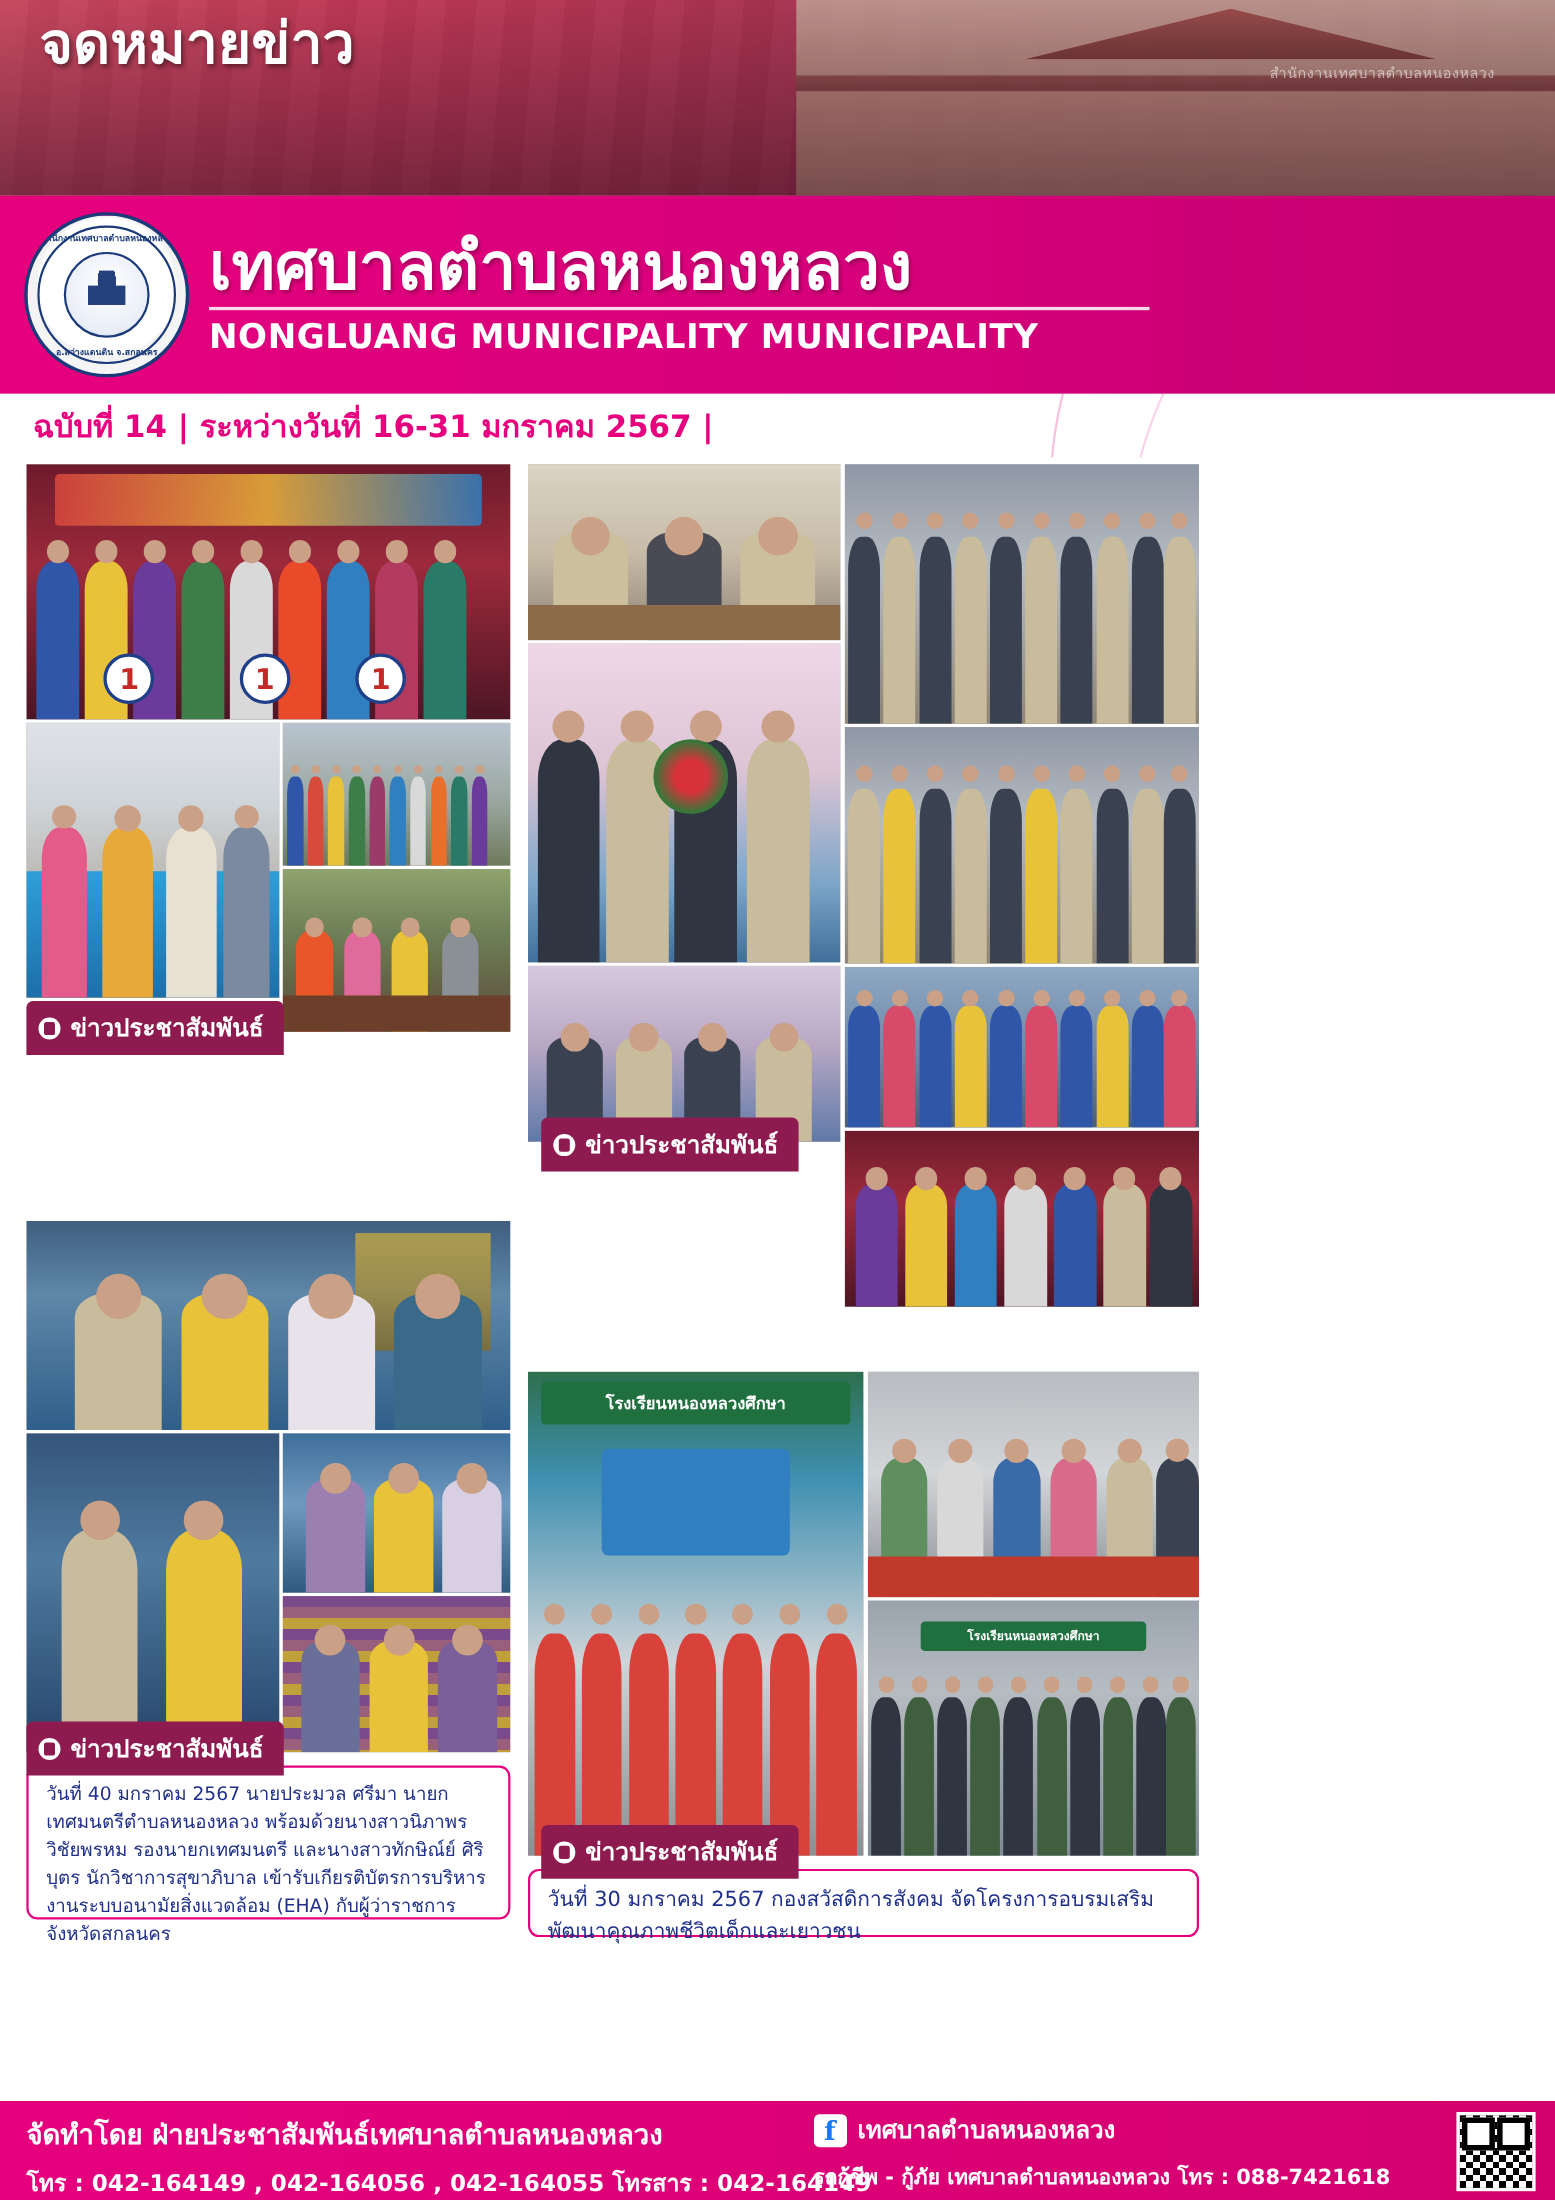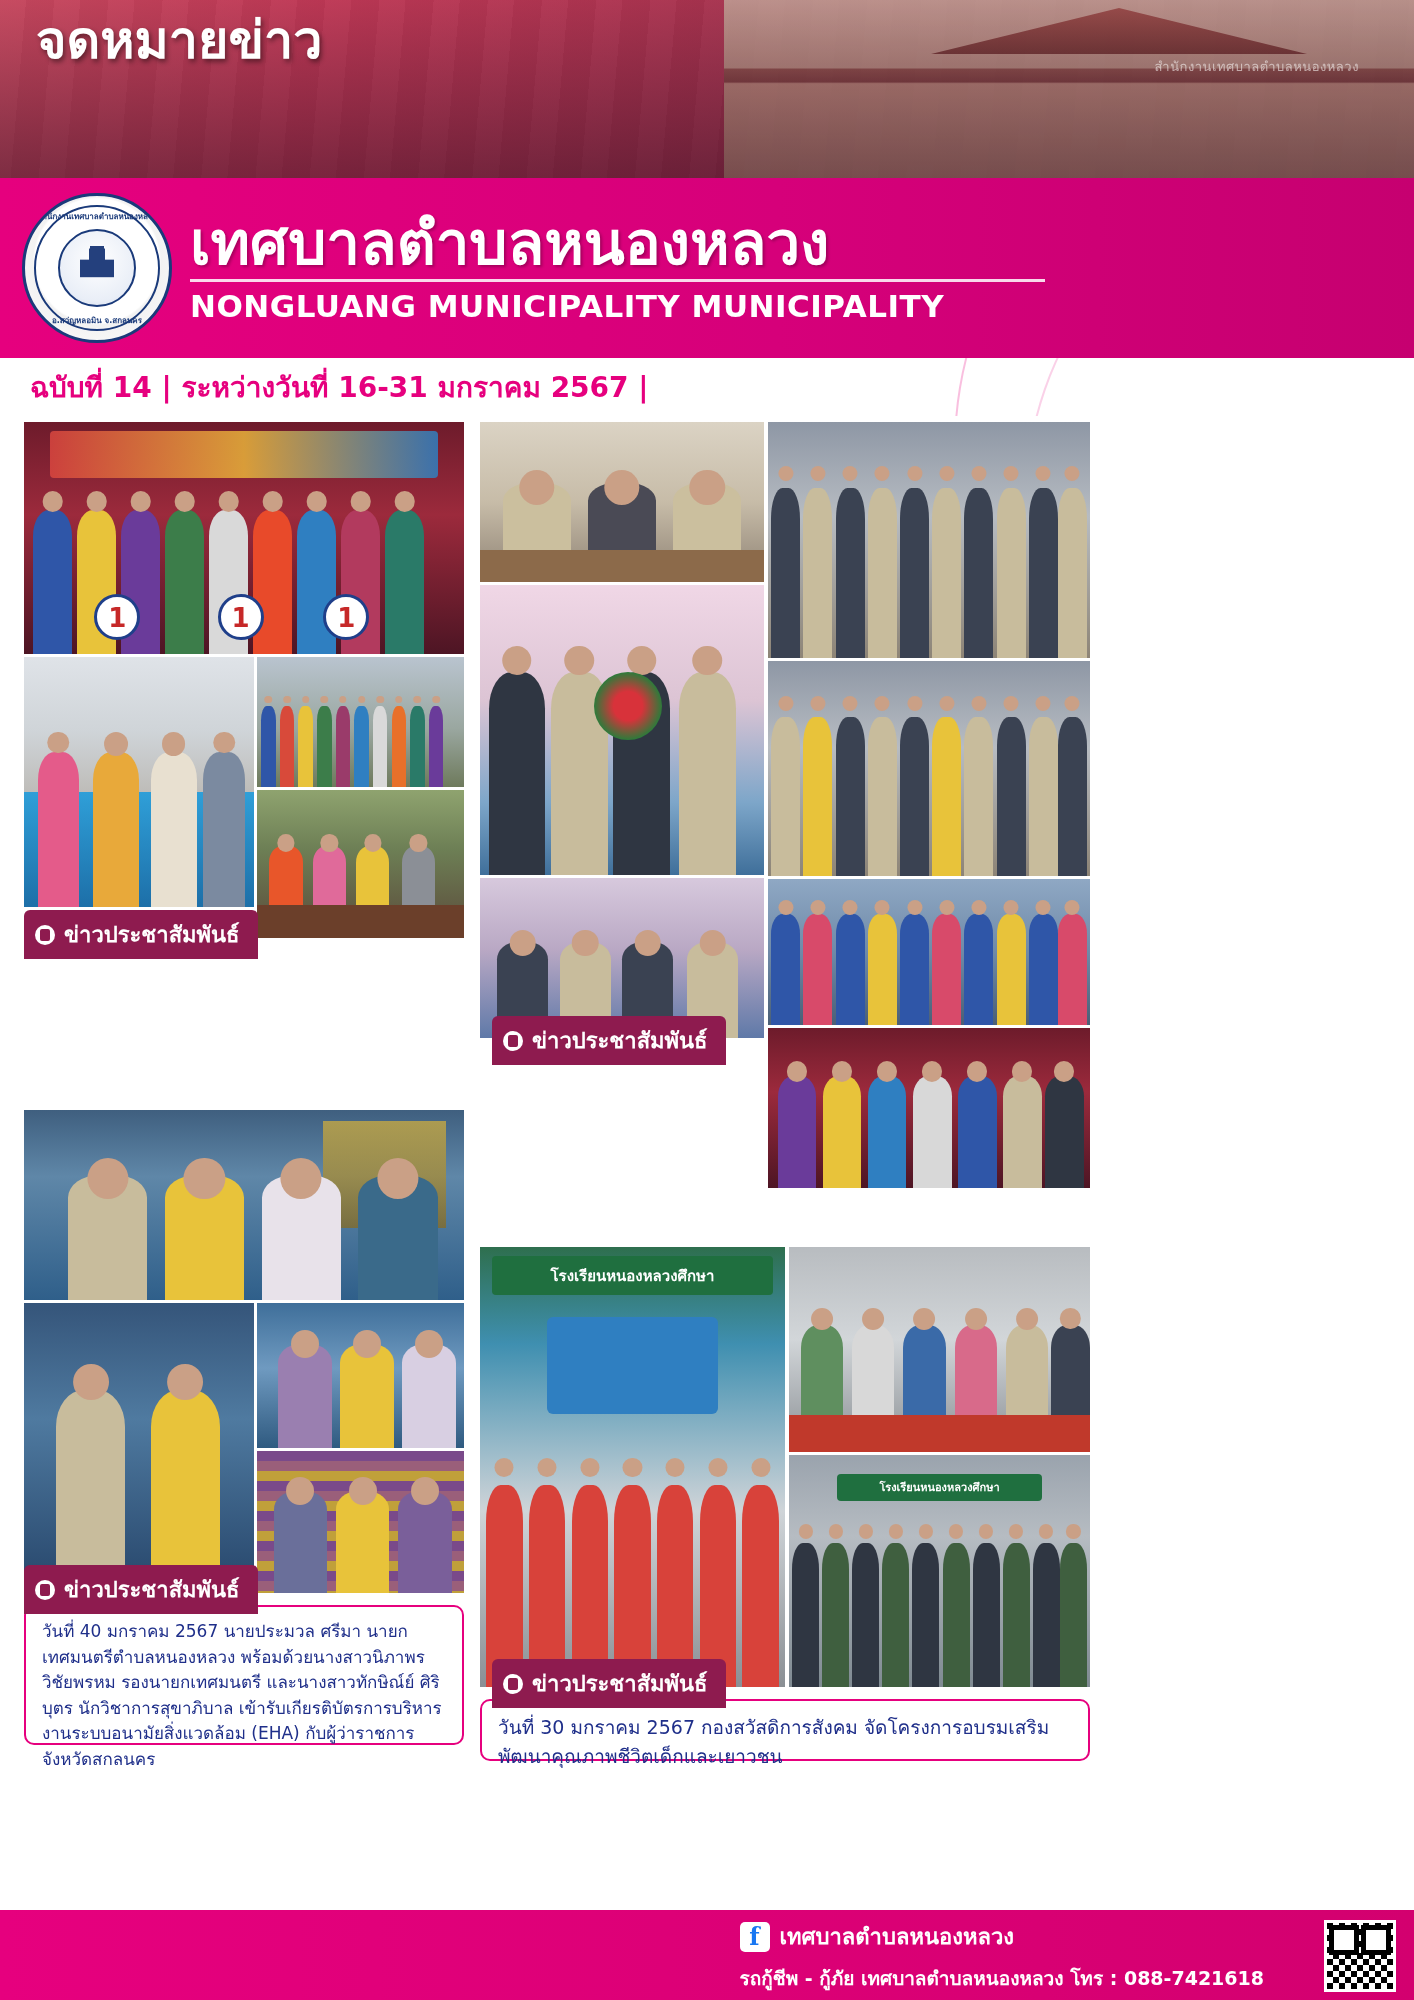--- a/index.html
+++ b/index.html
@@ -215,21 +215,21 @@
   <div class="hdr-thai-small">สำนักงานเทศบาลตำบลหนองหลวง</div>
   <div class="hdr-title-1">จดหมายข่าว</div>
 </div>
 
 <div class="pink-band">
   <div class="seal">
     <div class="seal-text-top">สำนักงานเทศบาลตำบลหนองหลวง</div>
     <div class="seal-inner">
       <div class="seal-figure"></div>
     </div>
-    <div class="seal-text-bottom">อ.สว่ญหลอมิน จ.สกลนคร</div>
+    <div class="seal-text-bottom">อ.สว่างแดนดิน จ.สกลนคร</div>
   </div>
   <div class="pink-titles">
     <div class="muni-th">เทศบาลตำบลหนองหลวง</div>
     <div class="muni-rule"></div>
     <div class="muni-en">NONGLUANG MUNICIPALITY MUNICIPALITY</div>
   </div>
 </div>
 
 <div class="issue-line">
   <div class="txt">ฉบับที่ 14 | ระหว่างวันที่ 16-31 มกราคม 2567 |</div>
@@ -493,20 +493,24 @@
     <span class="dot"></span>
     <span>ข่าวประชาสัมพันธ์</span>
   </div>
   <div class="caption-box" style="left:480px; top:1283px; width:610px; height:62px;">
     <div>วันที่ 30 มกราคม 2567 กองสวัสดิการสังคม จัดโครงการอบรมเสริมพัฒนาคุณภาพชีวิตเด็กและเยาวชน</div>
   </div>
 
 </div>
 
 <div class="footer">
+  <div class="footer-left">
+    <div class="f-line1">จัดทำโดย ฝ่ายประชาสัมพันธ์เทศบาลตำบลหนองหลวง</div>
+    <div class="f-line2">โทร : 042-164149 , 042-164056 , 042-164055   โทรสาร : 042-164149</div>
+  </div>
   <div class="footer-right">
     <div class="fb-row">
       <span class="fb-icon">f</span>
       <span class="fb-name">เทศบาลตำบลหนองหลวง</span>
     </div>
     <div class="f-line3">รถกู้ชีพ - กู้ภัย เทศบาลตำบลหนองหลวง โทร : 088-7421618</div>
   </div>
   <div class="qr"></div>
 </div>
 

